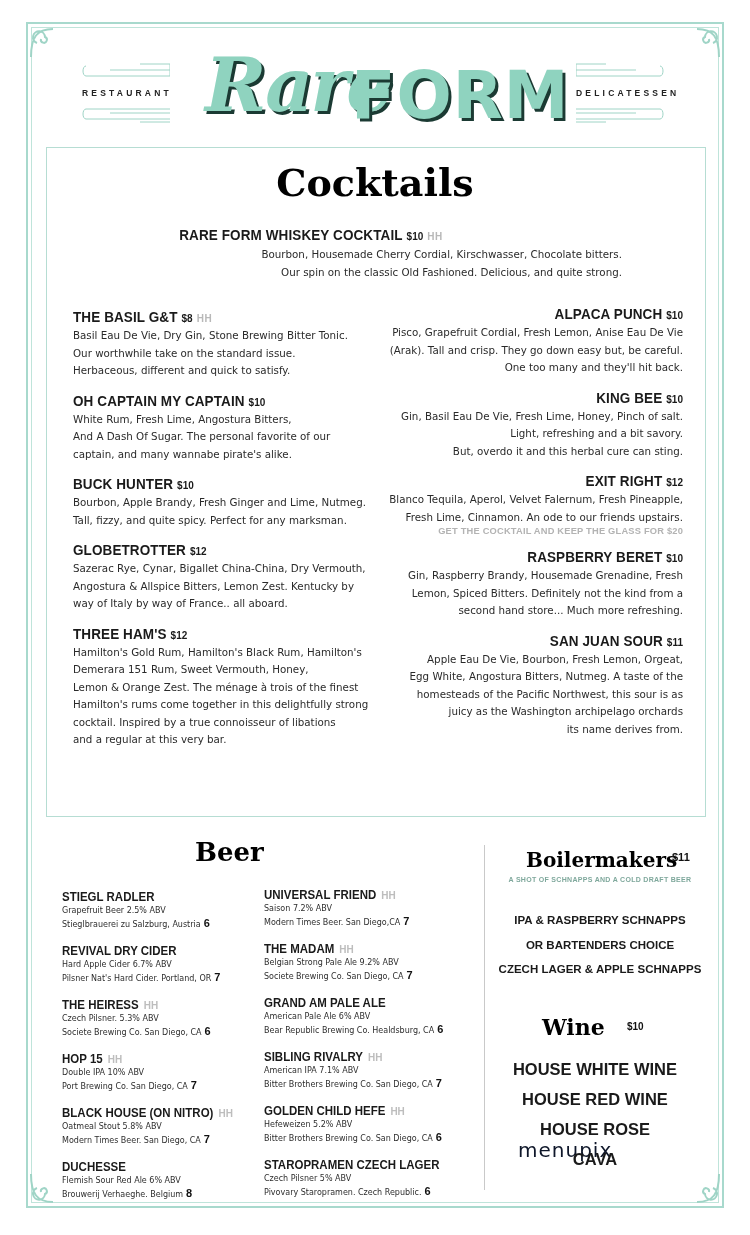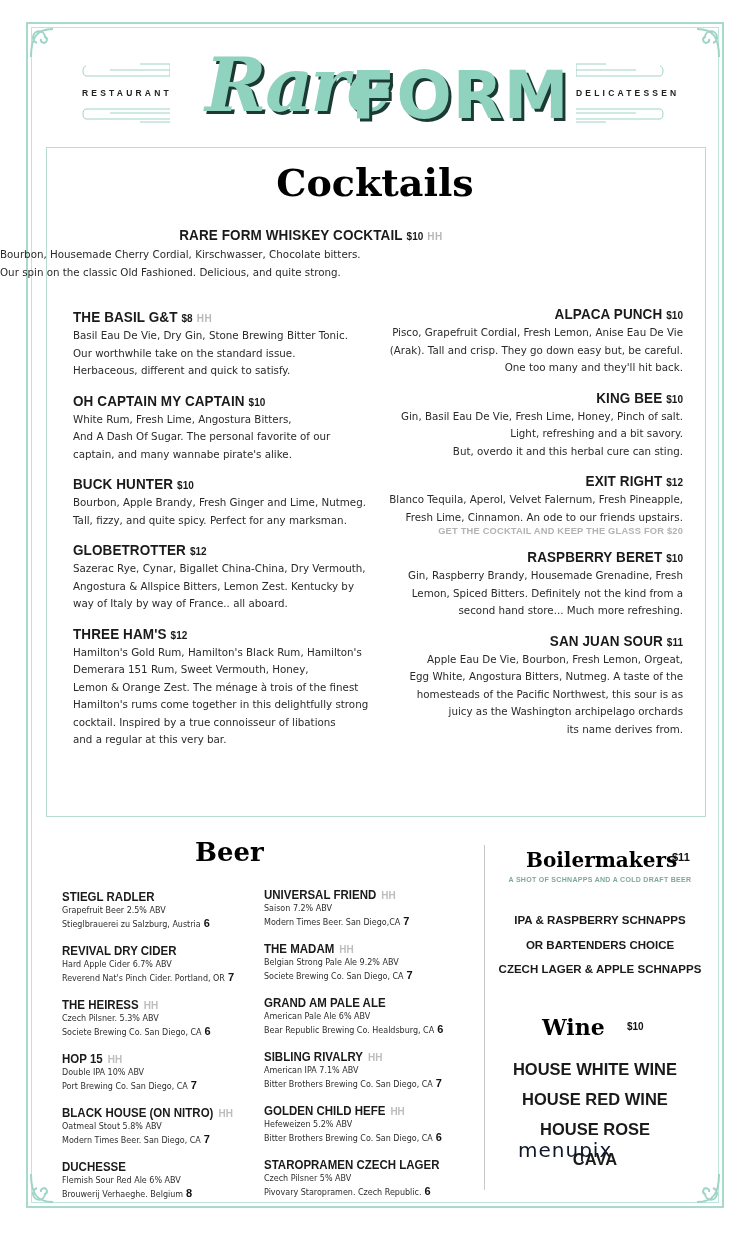--- a/index.html
+++ b/index.html
@@ -31,21 +31,21 @@
   .cocktail-panel { position: absolute; left: 46px; top: 147px; width: 660px; height: 670px; border: 1px solid #b6ddd3; border-radius: 0; }
 
   .section-title { font-family: "DejaVu Serif", serif; font-weight: bold; color: #000000; }
   .cocktails-title { position: absolute; left: 0; width: 750px; top: 158px; text-align: center; font-size: 38px; line-height: 50px; }
 
   .featured { position: absolute; left: 0; width: 622px; top: 226px; text-align: center; }
   .item-name { font-family: "Liberation Sans", sans-serif; font-weight: bold; font-size: 13.5px; letter-spacing: 0.1px; color: #1a1a1a; transform: scaleY(1.1); display: inline-block; }
   .item-price { font-family: "Liberation Sans", sans-serif; font-weight: bold; font-size: 10px; color: #1a1a1a; margin-left: 4px; }
   .hh { font-family: "Liberation Sans", sans-serif; font-weight: bold; font-size: 10px; color: #b8b8b8; margin-left: 4px; letter-spacing: 0.5px; }
   .desc { font-family: "DejaVu Sans", sans-serif; font-size: 10.3px; line-height: 17.5px; color: #2a2a2a; white-space: pre-line; }
-  .featured .desc { text-align: left; margin-top: 2px; }
+  .featured .desc { text-align: right; margin-top: 2px; }
 
   .col { position: absolute; width: 300px; }
   .col-left { left: 73px; top: 308px; }
   .col-right { left: 383px; top: 305px; text-align: right; }
   .drink { margin-bottom: 12px; }
   .drink .desc { margin-top: 1px; }
   .promo { font-family: "Liberation Sans", sans-serif; font-weight: bold; font-size: 9.3px; color: #b3b3b3; letter-spacing: 0.2px; margin-top: 0px; }
 
   
   .beer-title { position: absolute; left: 195px; top: 834px; font-size: 26px; line-height: 36px; }
@@ -213,21 +213,21 @@
 
 <div class="beer-col beer-left">
   <div class="beer">
     <div><span class="bname">STIEGL RADLER</span></div>
     <div class="bline">Grapefruit Beer 2.5% ABV</div>
     <div class="bline"><span>Stieglbrauerei zu Salzburg, Austria</span><span class="bprice">6</span></div>
   </div>
   <div class="beer">
     <div><span class="bname">REVIVAL DRY CIDER</span></div>
     <div class="bline">Hard Apple Cider 6.7% ABV</div>
-    <div class="bline"><span>Reverend Nat's Pinch Cider.  Portland, OR</span><span class="bprice">7</span></div>
+    <div class="bline"><span>Pilsner Nat's Hard Cider.  Portland, OR</span><span class="bprice">7</span></div>
   </div>
   <div class="beer">
     <div><span class="bname">THE HEIRESS</span><span class="bhh">HH</span></div>
     <div class="bline">Czech Pilsner. 5.3% ABV</div>
     <div class="bline"><span>Societe Brewing Co.  San Diego, CA</span><span class="bprice">6</span></div>
   </div>
   <div class="beer">
     <div><span class="bname">HOP 15</span><span class="bhh">HH</span></div>
     <div class="bline">Double IPA 10% ABV</div>
     <div class="bline"><span>Port Brewing Co. San Diego, CA</span><span class="bprice">7</span></div>

